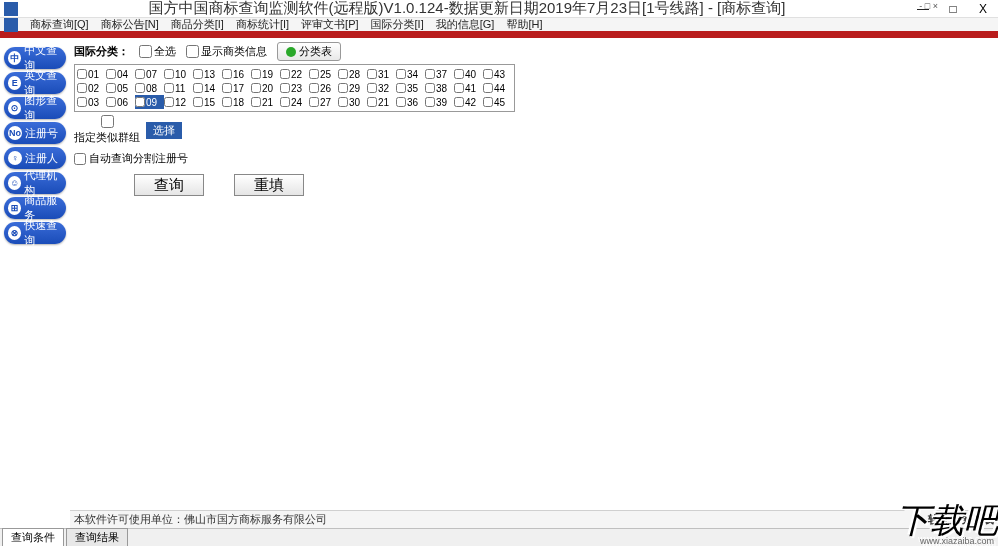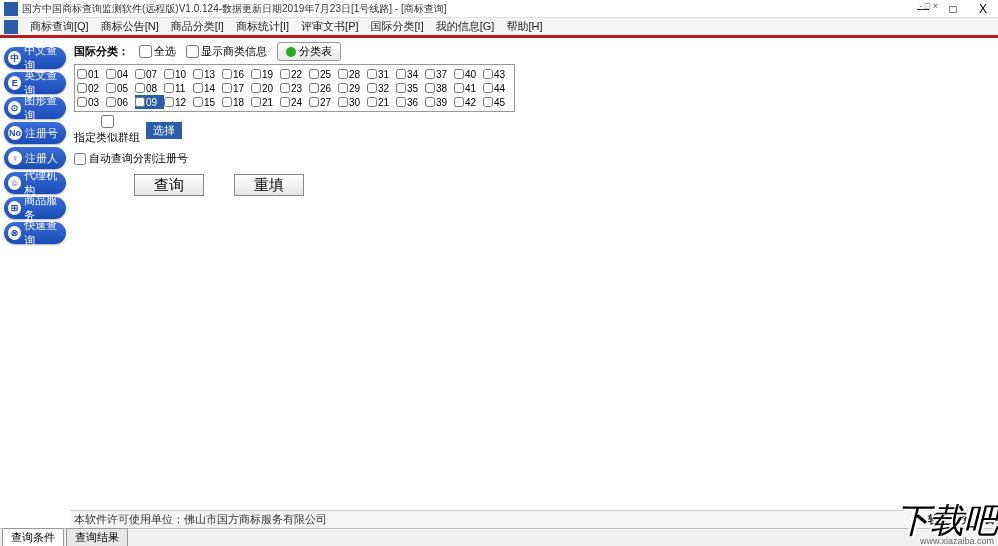--- a/index.html
+++ b/index.html
@@ -1,24 +1,24 @@
 <!DOCTYPE html>
 <html><head>
 <meta charset="utf-8">
 <style>
 * { margin: 0; padding: 0; box-sizing: border-box; }
 body { font-family: "Microsoft YaHei", SimSun, sans-serif; font-size: 11px; background: #fff; width: 998px; height: 546px; overflow: hidden; position: relative; }
 
 .titlebar { height: 18px; background: #fff; display: flex; align-items: center; padding: 0 4px; border-bottom: 1px solid #e0e0e0; }
 .titlebar .icon { width: 14px; height: 14px; background: #2a5caa; margin-right: 4px; }
-.titlebar .title { flex: 1; font-size: 10px; color: #333; }
+.titlebar .title { flex: 1; font-size: 15px; color: #333; text-align: center; }
 .titlebar .btns { display: flex; gap: 8px; }
 .titlebar .btns span { width: 22px; text-align: center; font-size: 12px; cursor: default; }
 
-.menubar { height: 20px; background: #f5f5f5; border-bottom: 3px solid #b91c1c; display: flex; align-items: center; padding: 0 4px; }
+.menubar { height: 20px; background: #f5f5f5; border-bottom: 7px solid #b91c1c; display: flex; align-items: center; padding: 0 4px; }
 .menubar .micon { width: 14px; height: 14px; background: #2a5caa; margin-right: 6px; }
 .menubar .mitem { padding: 0 6px; font-size: 11px; color: #222; cursor: default; }
 
 .main { display: flex; height: calc(546px - 18px - 20px - 18px); }
 .sidebar { width: 70px; background: #fff; padding: 6px 2px; }
 .sidebtn { margin: 3px auto; width: 62px; height: 22px; border-radius: 11px; background: linear-gradient(to bottom, #3a6cd8, #1a4cb8); color: #fff; font-size: 11px; display: flex; align-items: center; justify-content: flex-start; padding-left: 4px; cursor: pointer; box-shadow: 0 1px 2px rgba(0,0,0,0.3); }
 .sidebtn .sicon { width: 14px; height: 14px; border-radius: 50%; background: #fff; color: #1a4cb8; font-size: 9px; display: flex; align-items: center; justify-content: center; margin-right: 3px; font-weight: bold; }
 
 .content { flex: 1; padding: 4px 8px 4px 4px; }
 .classbar { display: flex; align-items: center; gap: 10px; margin-bottom: 3px; font-size: 11px; }

